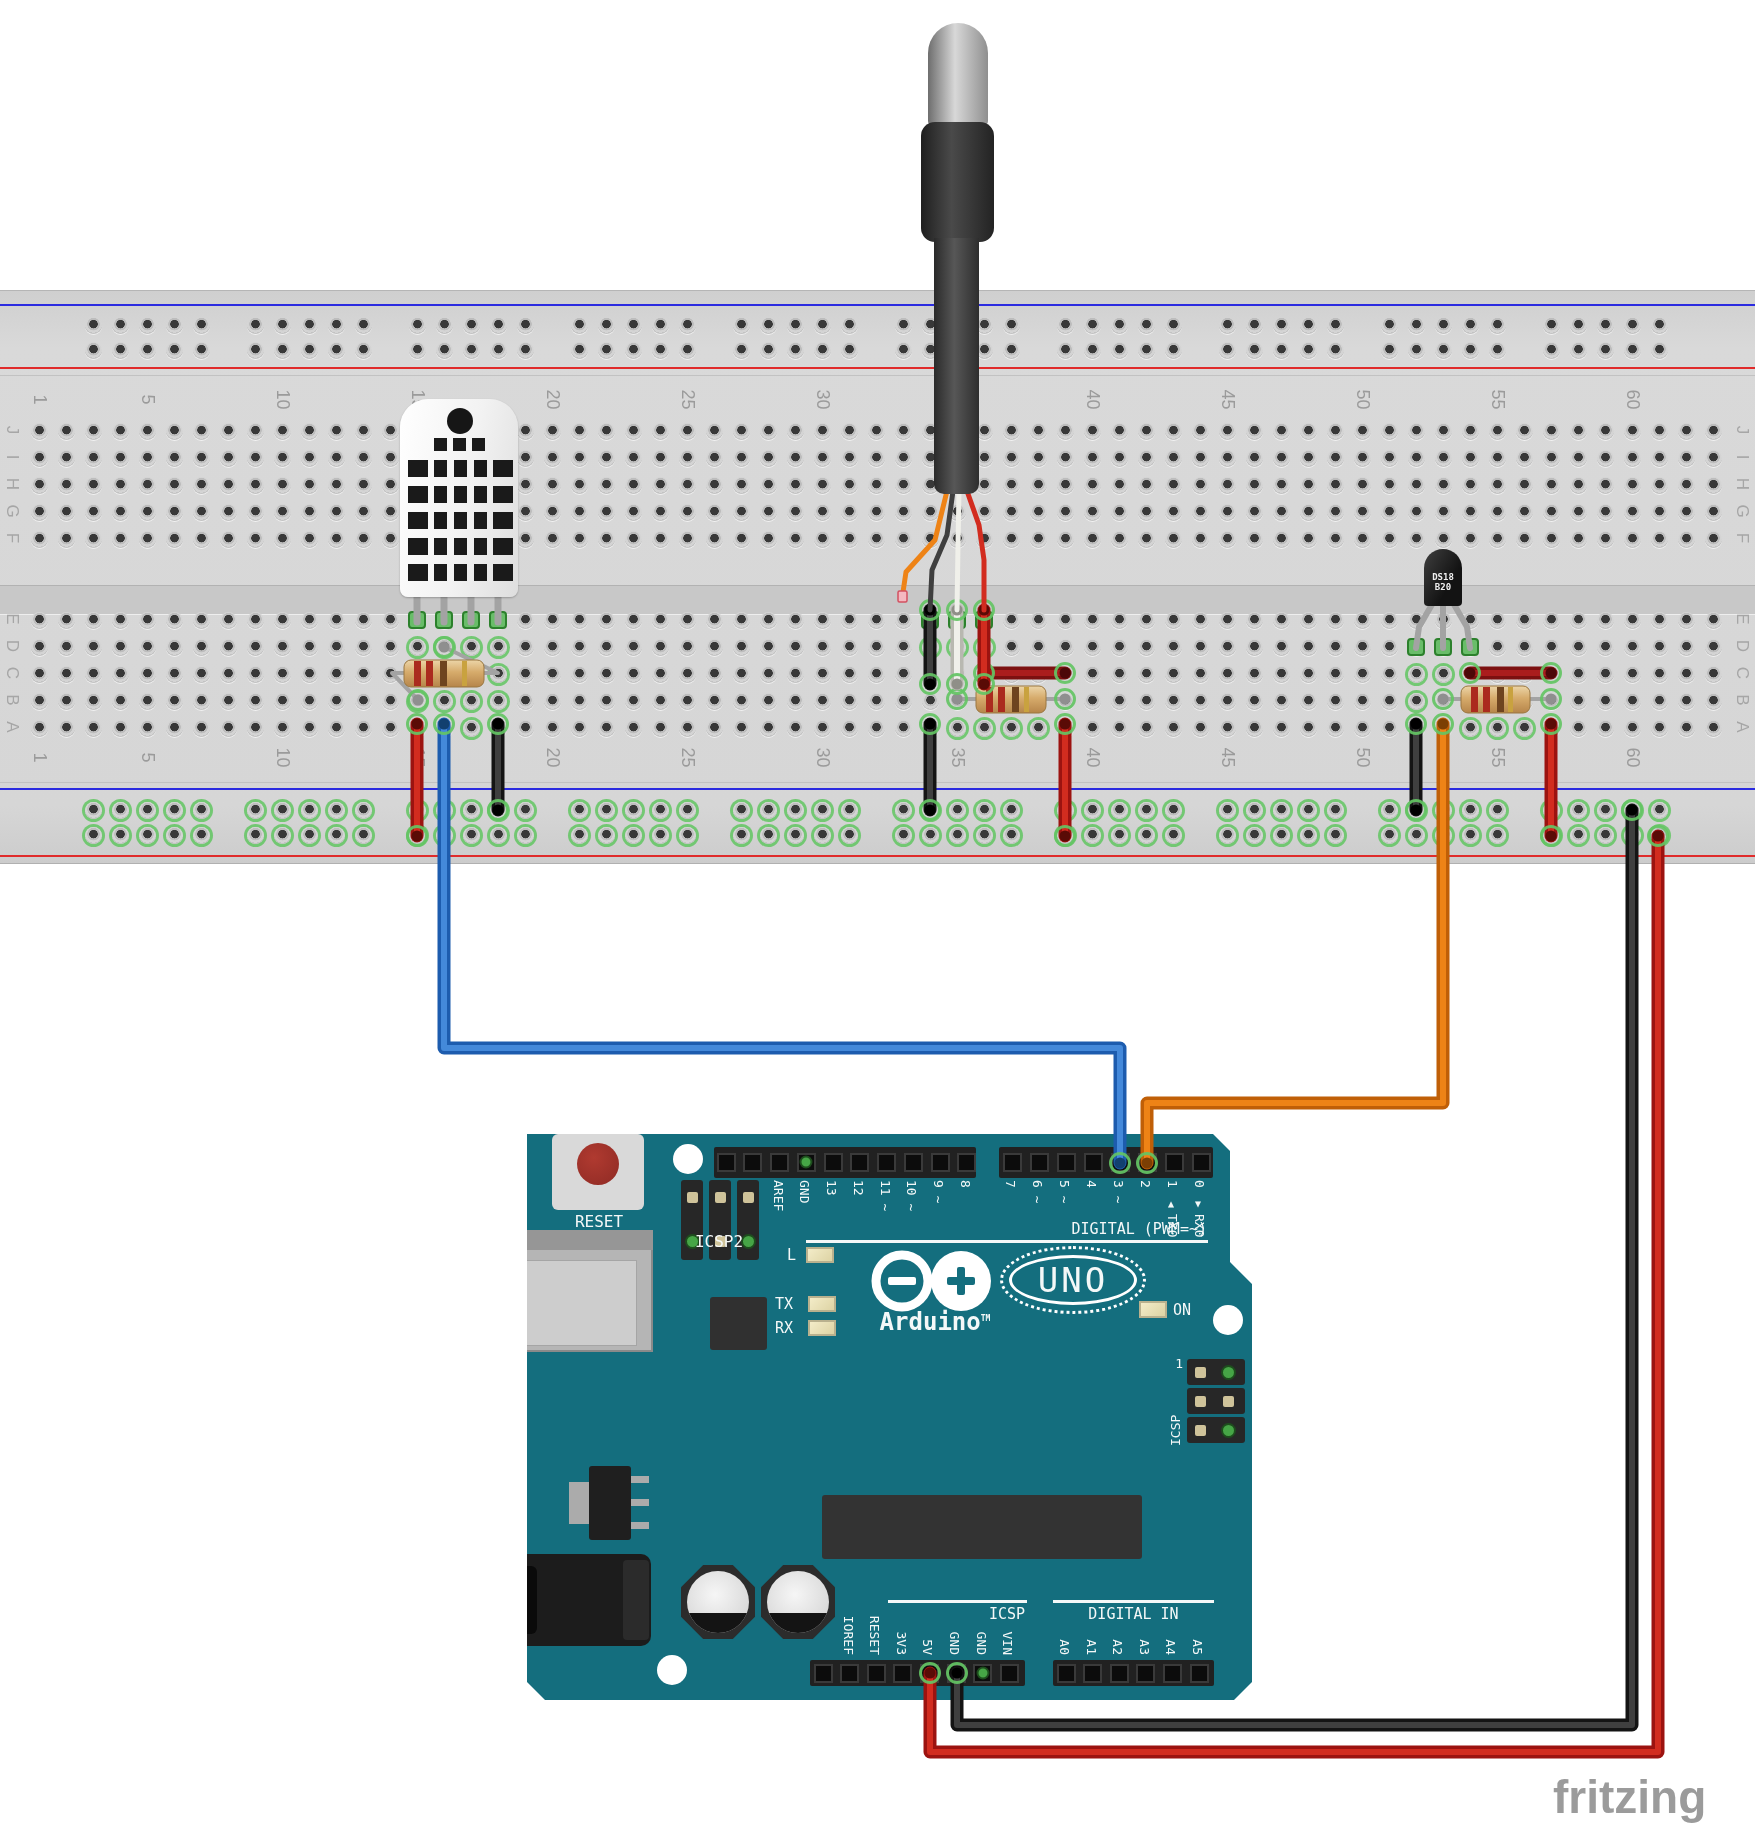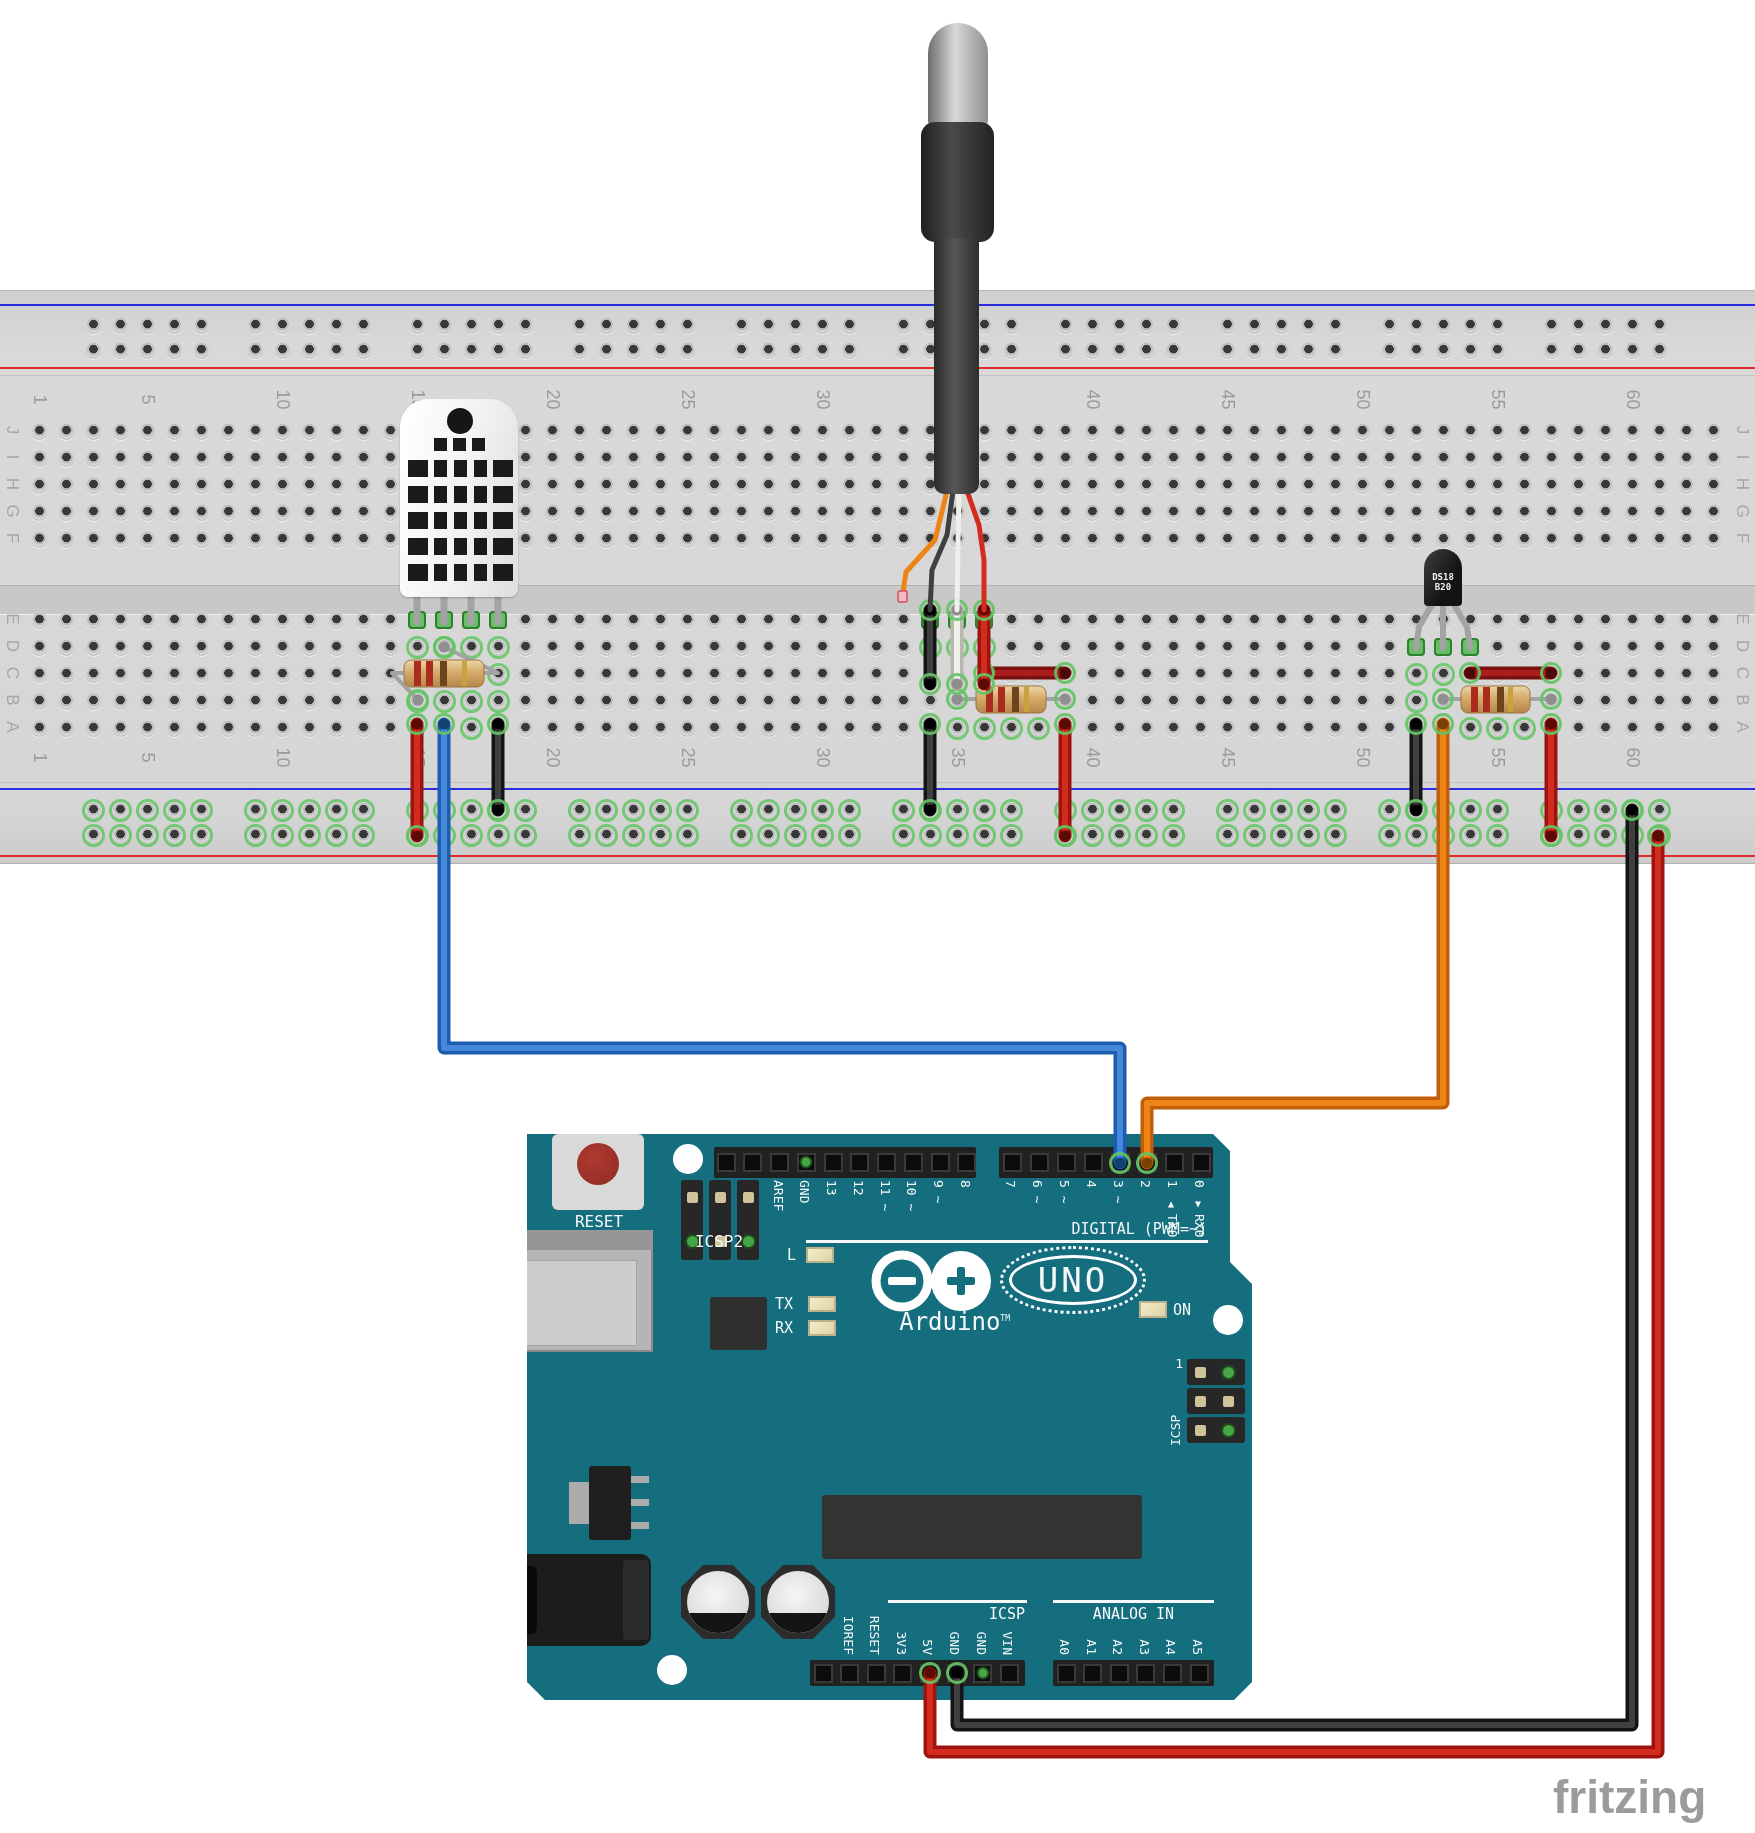--- a/index.html
+++ b/index.html
@@ -1047,21 +1047,21 @@
 
     <div class="chip" style="left:183px;top:163px;width:57px;height:53px"></div>
 
     <svg width="150" height="82" style="left:330px;top:106px">
       <circle cx="45" cy="41" r="26" fill="none" stroke="#fff" stroke-width="9"></circle>
       <circle cx="104" cy="41" r="30" fill="#fff"></circle>
       <rect x="31" y="37" width="28" height="8" rx="2" fill="#fff"></rect>
       <rect x="90" y="37" width="28" height="8" rx="2" fill="#146e7e"></rect>
       <rect x="100" y="27" width="8" height="28" rx="2" fill="#146e7e"></rect>
     </svg>
-    <div class="silk" style="left:333px;top:174px;width:150px;text-align:right;font-size:24px;font-weight:normal">
+    <div class="silk" style="left:333px;top:174px;width:150px;text-align:center;font-size:24px;font-weight:bold">
       <span>Arduino</span><span style="font-size:8px;vertical-align:super">TM</span>
     </div>
     <div style="position:absolute;left:473px;top:112px;width:146px;height:68px;border:3px dotted #fff;border-radius:50%;box-sizing:border-box"></div>
     <div class="silk" style="left:482px;top:121px;width:128px;height:50px;border:3px solid #fff;border-radius:50%;box-sizing:border-box;text-align:center;line-height:45px;font-size:34px;letter-spacing:3px">UNO</div>
 
     <div class="led" style="left:612px;top:167px;width:28px;height:17px"></div>
     <div class="silk" style="left:646px;top:167px;font-size:15px">ON</div>
 
     <div id="icspgrid">
         <div class="icsbar" style="left: 660px; top: 225px; width: 58px; height: 26px;"></div>
@@ -1092,21 +1092,21 @@
         </div>
         <div class="" style="position: absolute; left: 234px; top: 431px; width: 74px; height: 74px; background: rgb(44, 44, 44); clip-path: polygon(30% 0px, 70% 0px, 100% 30%, 100% 70%, 70% 100%, 30% 100%, 0px 70%, 0px 30%);"></div>
         <div class="" style="position: absolute; left: 240px; top: 437px; width: 62px; height: 62px; border-radius: 50%; background: radial-gradient(circle at 45% 38%, rgb(246, 246, 246), rgb(220, 220, 220) 65%, rgb(194, 194, 194)); overflow: hidden;">
           <div class="" style="position: absolute; left: 0px; bottom: 0px; width: 62px; height: 20px; background: rgb(20, 20, 20);"></div>
         </div>
       </div>
 
     <div class="whiteline" style="left:361px;top:466px;width:139px"></div>
     <div class="whiteline" style="left:526px;top:466px;width:161px"></div>
     <div class="silk" style="left:390px;top:471px;width:108px;text-align:right;font-size:15px">ICSP</div>
-    <div class="silk" style="left:526px;top:471px;width:161px;text-align:center;font-size:15px">ANALOG IN</div>
+    <div class="silk" style="left:526px;top:471px;width:161px;text-align:center;font-size:15px">DIGITAL IN</div>
     <div class="hdr" style="left:283px;top:526px;width:215px;height:26px"></div>
     <div class="hdr" style="left:526px;top:526px;width:161px;height:26px"></div>
     <div id="botpins">
         <div class="pin" style="left: 286.5px; top: 529.5px;"></div>
         <div class="pin" style="left: 313.1px; top: 529.5px;"></div>
         <div class="pin" style="left: 339.7px; top: 529.5px;"></div>
         <div class="pin" style="left: 366.3px; top: 529.5px;"></div>
         <div class="pin" style="left: 392.9px; top: 529.5px;"></div>
         <div class="pin" style="left: 419.5px; top: 529.5px;"></div>
         <div class="pin" style="left: 446.1px; top: 529.5px;"></div>

